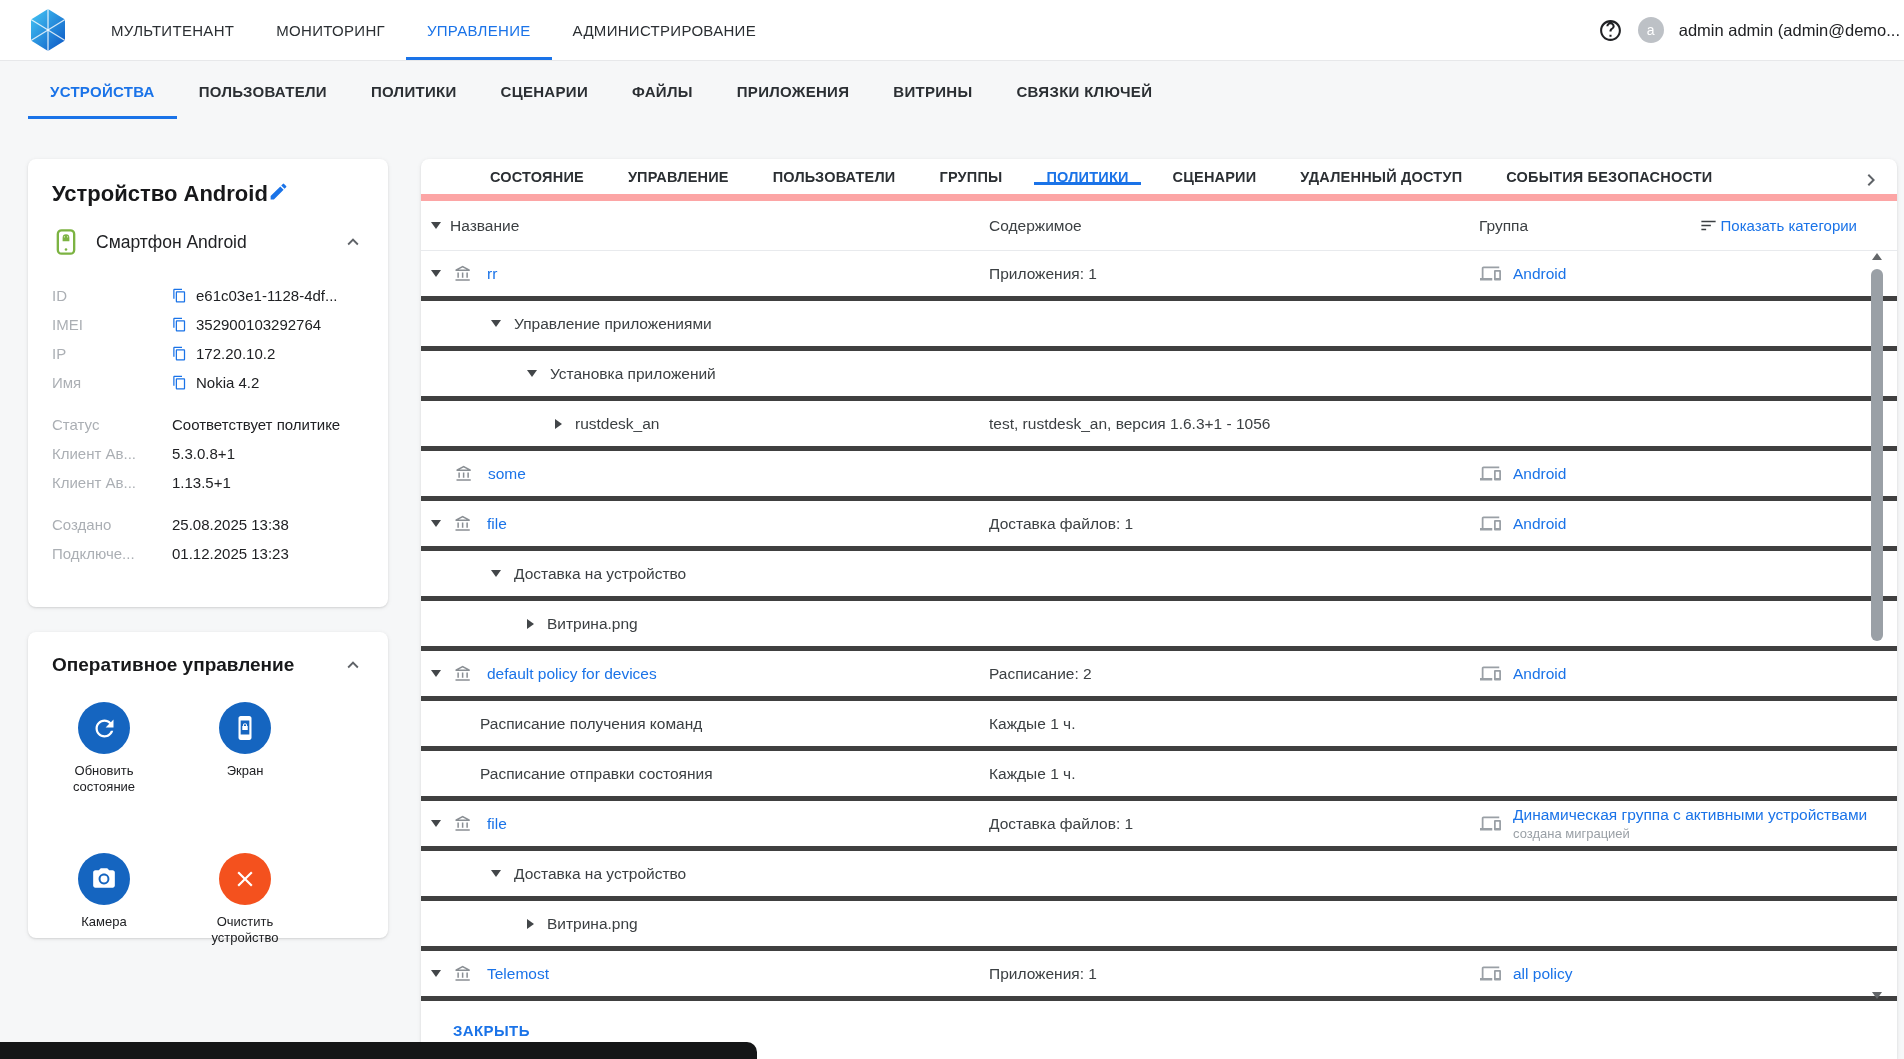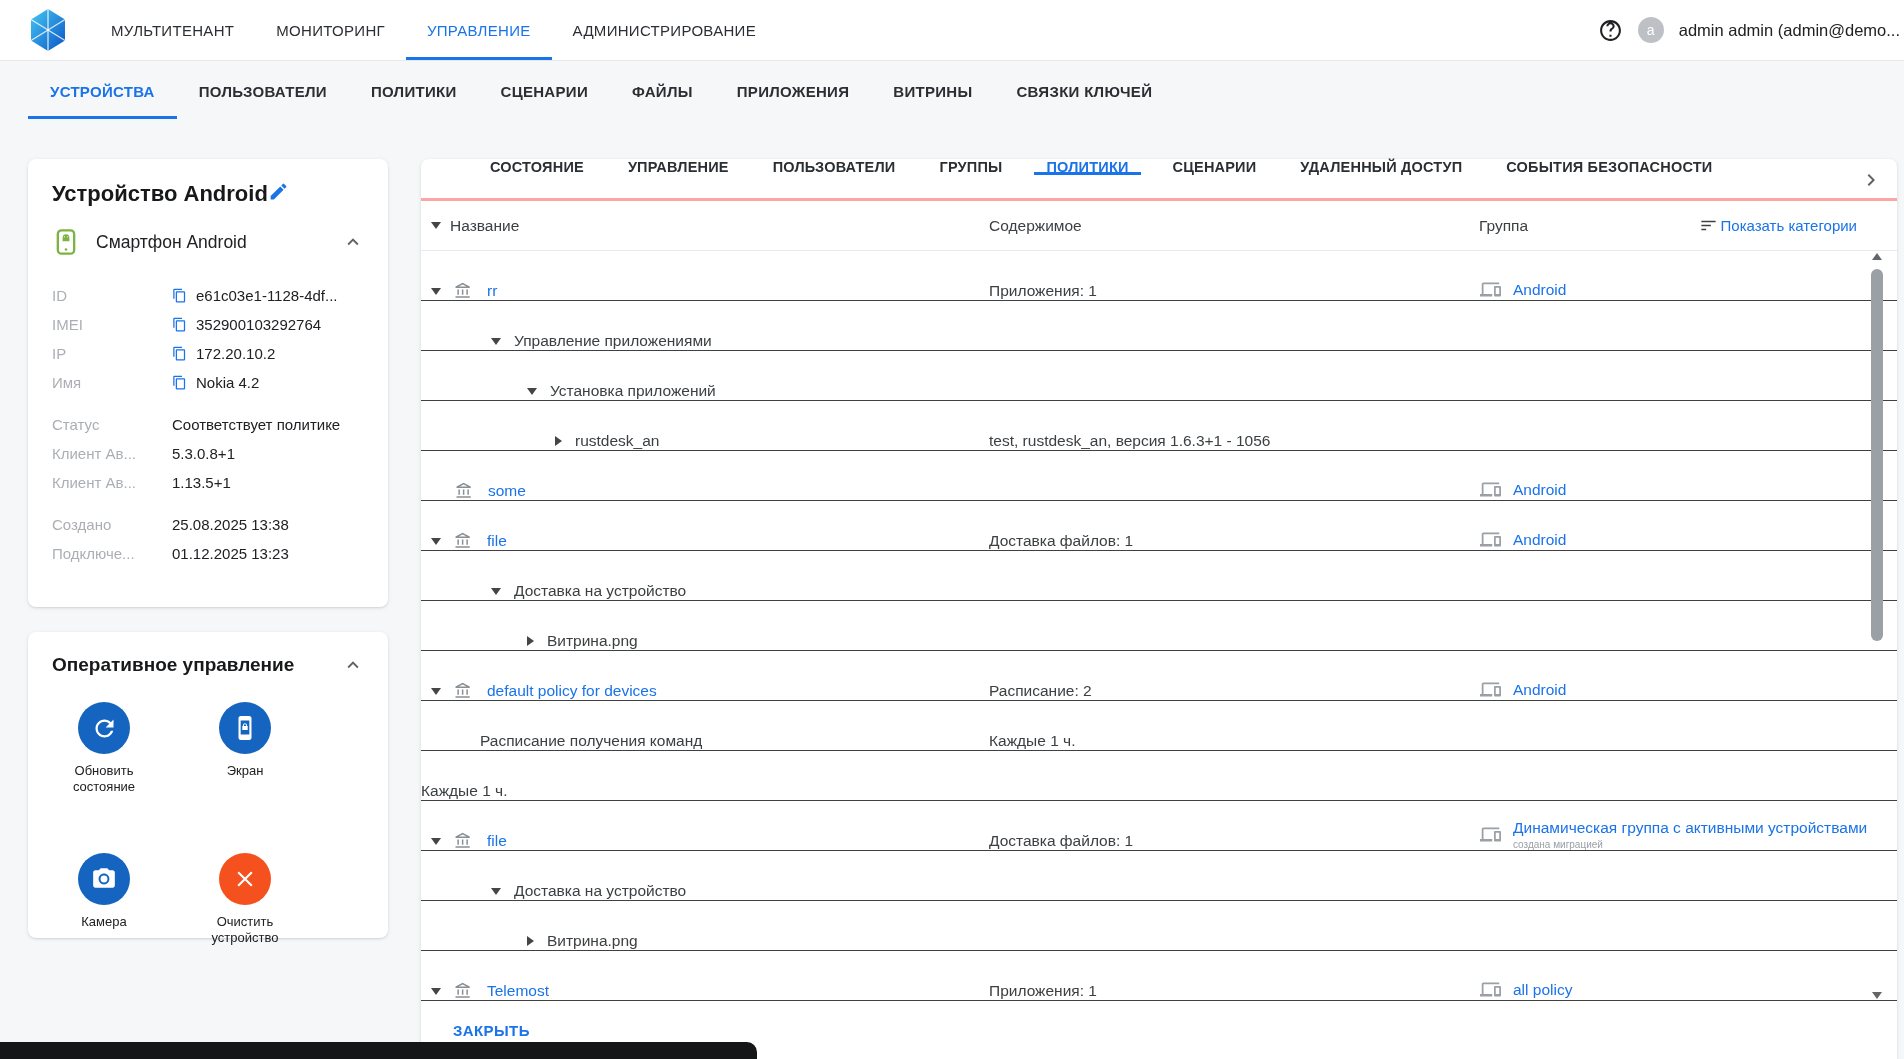--- a/index.html
+++ b/index.html
@@ -54,57 +54,57 @@
   .qa-title { font-size:19px; font-weight:700; color:#17181a; }
   .qa-grid { margin-top:26px; display:flex; flex-wrap:wrap;gap:37px; }
   .qa-item { width:104px; display:flex; flex-direction:column; align-items:center; margin-bottom:20px; cursor:pointer; }
   .qa-circle { width:52px; height:52px; border-radius:50%; display:flex; align-items:center; justify-content:center; }
   .qa-blue { background:#1565c0; }
   .qa-red { background:#f4511e; }
   .qa-label { margin-top:9px; font-size:13px; color:#202124; text-align:center; line-height:1.25; }
 
   
   .card-main { left:421px; top:159px; width:1476px; height:900px; border-radius:8px 8px 0 0; }
-  .tabs-row { height:42px; display:flex; align-items:flex-start; padding-left:47px; position:relative;
-              border-bottom:3px solid #fca5a5; }
+  .tabs-row { height:42px; display:flex; align-items:center; padding-left:47px; position:relative;
+              border-bottom:7px solid #fca5a5; }
   .tab { display:flex; align-items:center; padding:0 22px; font-size:14.5px; font-weight:700;
          letter-spacing:.2px; color:#2b2f33; cursor:pointer; position:relative; }
   .tab.active { color:#1a73e8; }
   .tab.active::after { content:""; position:absolute; left:10px; right:10px; bottom:0; height:3px; background:#1a73e8; }
   .tabs-scroll { position:absolute; right:14px; top:9px; cursor:pointer; }
 
   .thead { height:50px; display:flex; align-items:center; border-bottom:1px solid #e8eaed;
            font-size:15.5px; color:#3c4043; }
   .cell-name { width:568px; flex:none; display:flex; align-items:center; padding-left:10px; }
   .cell-content { width:490px; flex:none; color:#3c4043; }
   .cell-group { flex:1; display:flex; align-items:center; padding-right:40px; min-width:0; }
   .thead .cell-name { font-weight:400; }
   .show-cats { margin-left:auto; display:flex; align-items:center; gap:3px; color:#1a73e8; cursor:pointer;
                font-size:15px; }
 
   .tbody { position:relative; }
-  .trow { height:50px; display:flex; align-items:flex-end; border-bottom:1px solid #404040; font-size:15.5px; }
+  .trow { height:50px; display:flex; align-items:center; border-bottom:5px solid #404040; font-size:15.5px; }
   .trow .cell-name.lvl0 { padding-left:10px; }
   .trow .cell-name.lvl1 { padding-left:70px; }
   .trow .cell-name.lvl1.no-exp { padding-left:59px; }
   .trow .cell-name.lvl2 { padding-left:106px; }
   .trow .cell-name.lvl3 { padding-left:134px; }
   .tri { width:0; height:0; flex:none; }
   .tri-down { border-left:5.5px solid transparent; border-right:5.5px solid transparent; border-top:7px solid #424649;
               margin-right:13px; cursor:pointer; }
   .tri-right { border-top:5.5px solid transparent; border-bottom:5.5px solid transparent; border-left:7px solid #424649;
                margin-right:13px; cursor:pointer; }
   .tri-spacer { width:24px; flex:none; }
   .bank-ic { margin-right:15px; flex:none; }
   .row-name-link { color:#1a73e8; cursor:pointer; }
   .row-name-plain { color:#3c4043; }
   .dev-ic { margin-right:11px; flex:none; }
   .group-texts { display:flex; flex-direction:column; min-width:0; }
   .group-link { color:#1a73e8; cursor:pointer; font-size:15.5px; white-space:nowrap; }
-  .group-sub { color:#9aa0a6; font-size:10px; margin-top:2px; white-space:nowrap; }
+  .group-sub { color:#9aa0a6; font-size:13px; margin-top:2px; white-space:nowrap; }
   .thead .tri-down { margin-right:9px; }
 
   .table-footer { height:58px; display:flex; align-items:center; padding-left:32px; }
   .close-btn { background:none; border:none; color:#1a73e8; font-family:inherit; font-size:15px; font-weight:700;
                letter-spacing:.4px; cursor:pointer; }
 
   
   .vscroll { position:absolute; right:14px; top:94px; width:12px; height:746px; }
   .vscroll .arr-up { position:absolute; top:0; left:1px; width:0; height:0;
                      border-left:5px solid transparent; border-right:5px solid transparent;
@@ -467,20 +467,23 @@
         </div>
       </div>
       <div class="trow">
         <div class="cell-name lvl1 no-exp">
           <span class="row-name-plain">Расписание получения команд</span>
         </div>
         <div class="cell-content">Каждые 1 ч.</div>
         <div class="cell-group"></div>
       </div>
       <div class="trow">
+        <div class="cell-name lvl1 no-exp">
+          <span class="row-name-plain">Расписание отправки состояния</span>
+        </div>
         <div class="cell-content">Каждые 1 ч.</div>
         <div class="cell-group"></div>
       </div>
       <div class="trow">
         <div class="cell-name lvl0">
           <span class="tri tri-down"></span>
           <span class="bank-ic">
             <svg width="18" height="18" viewBox="0 0 24 24" fill="#8a8f94">
               <path d="M6.5 10h-2v7h2v-7zm6 0h-2v7h2v-7zm8.5 9H2v2h19v-2zm-2.5-9h-2v7h2v-7zm-7-6.74L16.71 6H6.29l5.21-2.74m0-2.26L2 6v2h19V6l-9.5-5z"></path>
             </svg>

